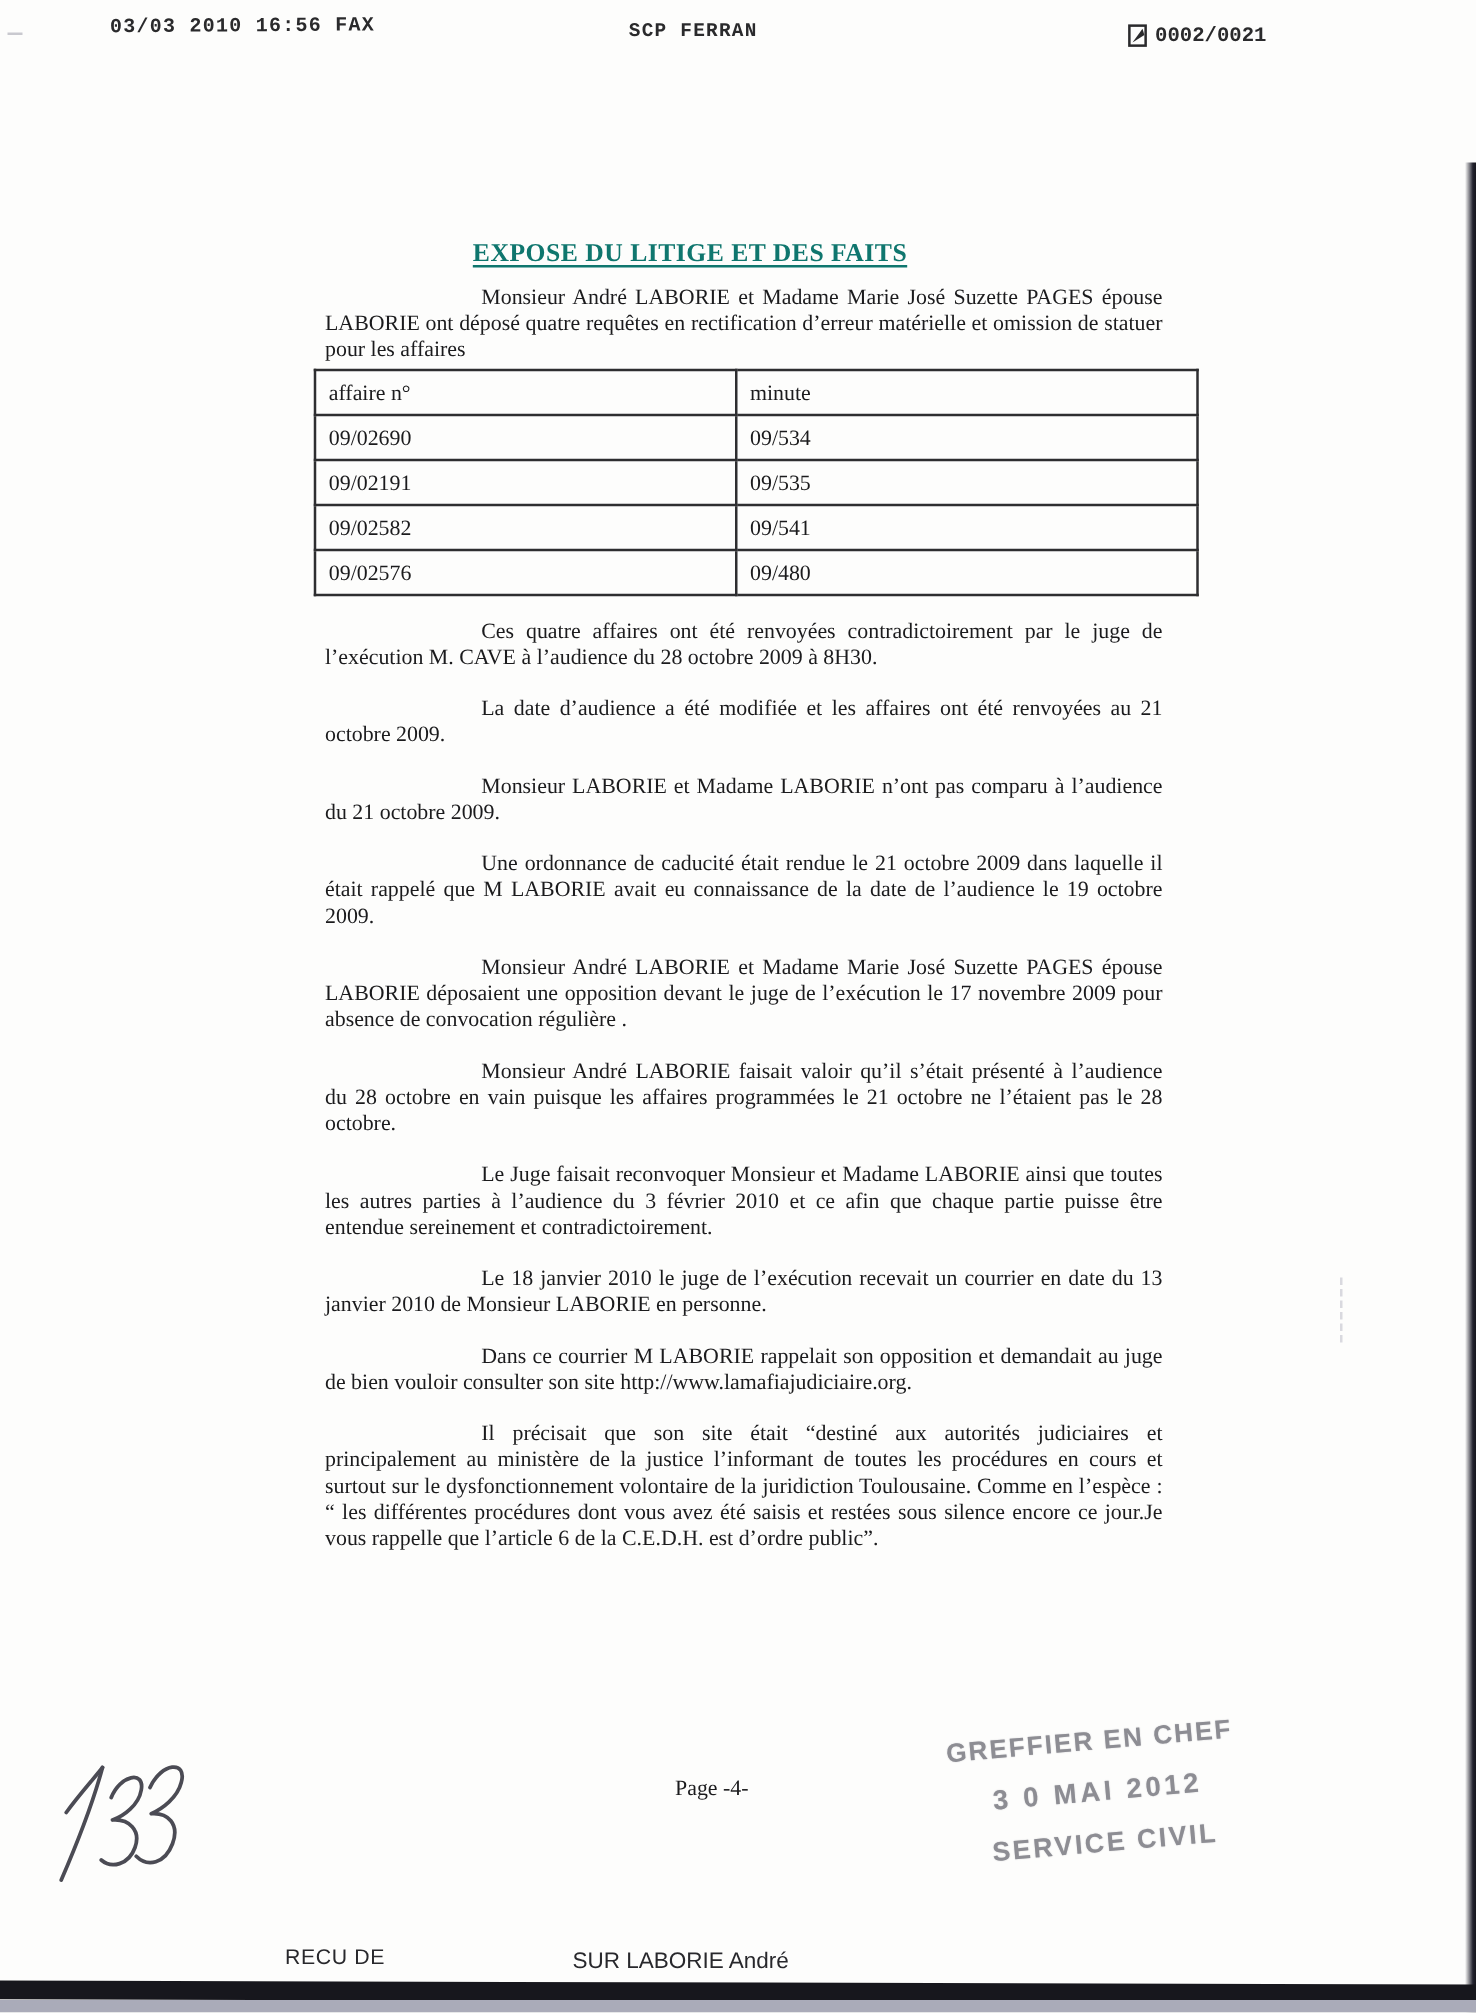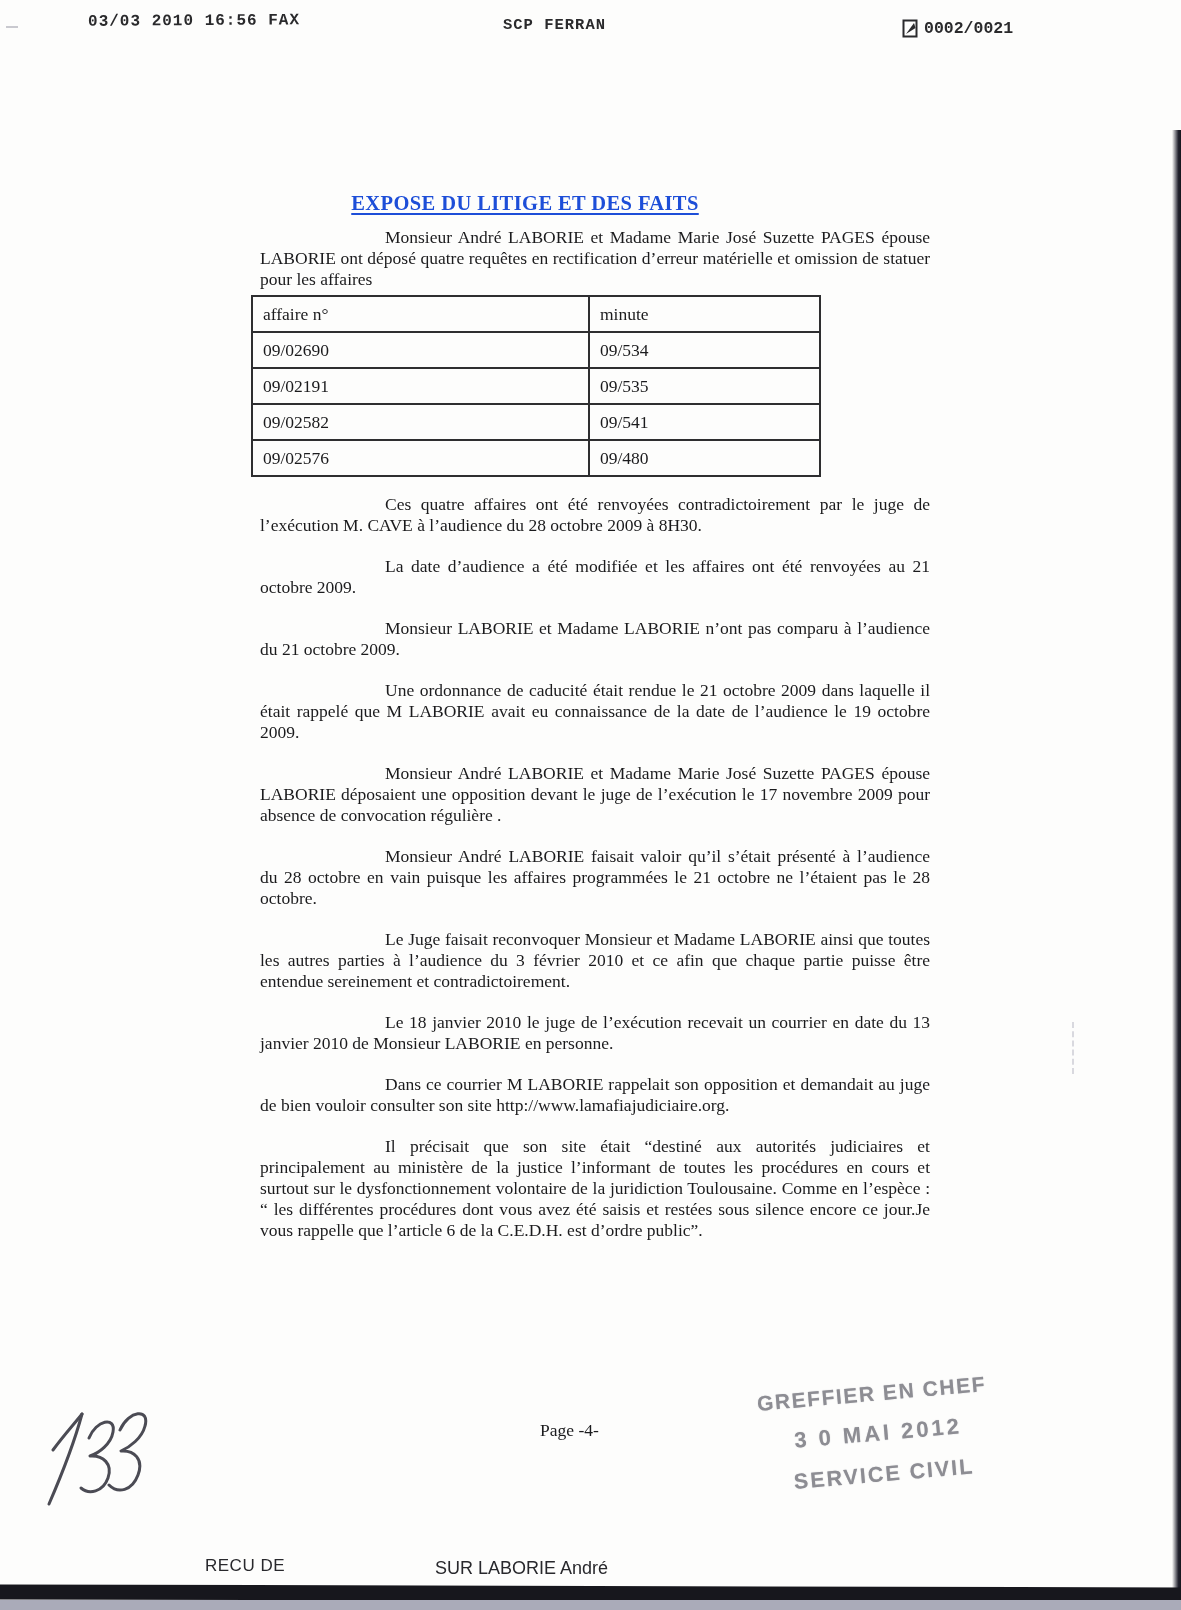--- a/index.html
+++ b/index.html
@@ -20,40 +20,40 @@
     color:#2a2a2c;
     white-space:nowrap;
   }
   .fax-header-left  { left:88px;  top:12px; font-size:16px; letter-spacing:1px; transform:rotate(-0.4deg); }
   .fax-header-center{ left:503px; top:16px; font-size:15.5px; letter-spacing:1px; }
   .fax-header-right { left:901px; top:18px; font-size:16.5px; display:flex; align-items:center; gap:4px; }
   .fax-page-icon svg { display:block; }
 
   
   .doc-title {
-    position:absolute; left:205px; top:192px; width:640px;
+    position:absolute; left:232px; top:192px; width:640px;
     text-align:center;
     font-size:20.5px; font-weight:bold; letter-spacing:0.4px;
     text-decoration:underline;
     text-underline-offset:3px;
-    color:#1d4ed8;
+    color:#0f766e;
   }
   .content {
     position:absolute; left:248px; top:227px; width:682px;
     font-size:17.5px; line-height:21px;
     color:#1b1b1d;
   }
   .content p {
     text-indent:125px;
     text-align:justify;
     margin:0 0 20px 12px;
   }
   .content p.intro { margin-bottom:5px; }
   table.affaires {
-    width:570px;
+    width:708px;
     border-collapse:collapse;
     margin:0 0 17px 3px;
   }
   table.affaires th, table.affaires td {
     border:2px solid #2e2e30;
     height:36px;
     padding:0 0 0 10px;
     font-size:17.5px;
     font-weight:normal;
     text-align:left;
@@ -87,20 +87,21 @@
     position:absolute; left:32px; top:1402px;
   }
   .handwritten svg { display:block; }
 
   
   .fax-footer span {
     position:absolute;
     font-family:"Liberation Sans", sans-serif;
     color:#28282c;
     white-space:nowrap;
+    margin-left:23px;
   }
   .recu      { left:205px; top:1556px; font-size:17px; letter-spacing:0.5px; }
   .sendname  { left:435px; top:1558px; font-size:18px; }
   .timestamp { left:663px; top:1619px; font-size:18px; }
 
   
   .edge-right {
     position:absolute; right:0; top:130px; bottom:0; width:9px;
     background:linear-gradient(to right, rgba(26,26,38,0) 0%, #23232f 70%, #15151c 100%);
   }

